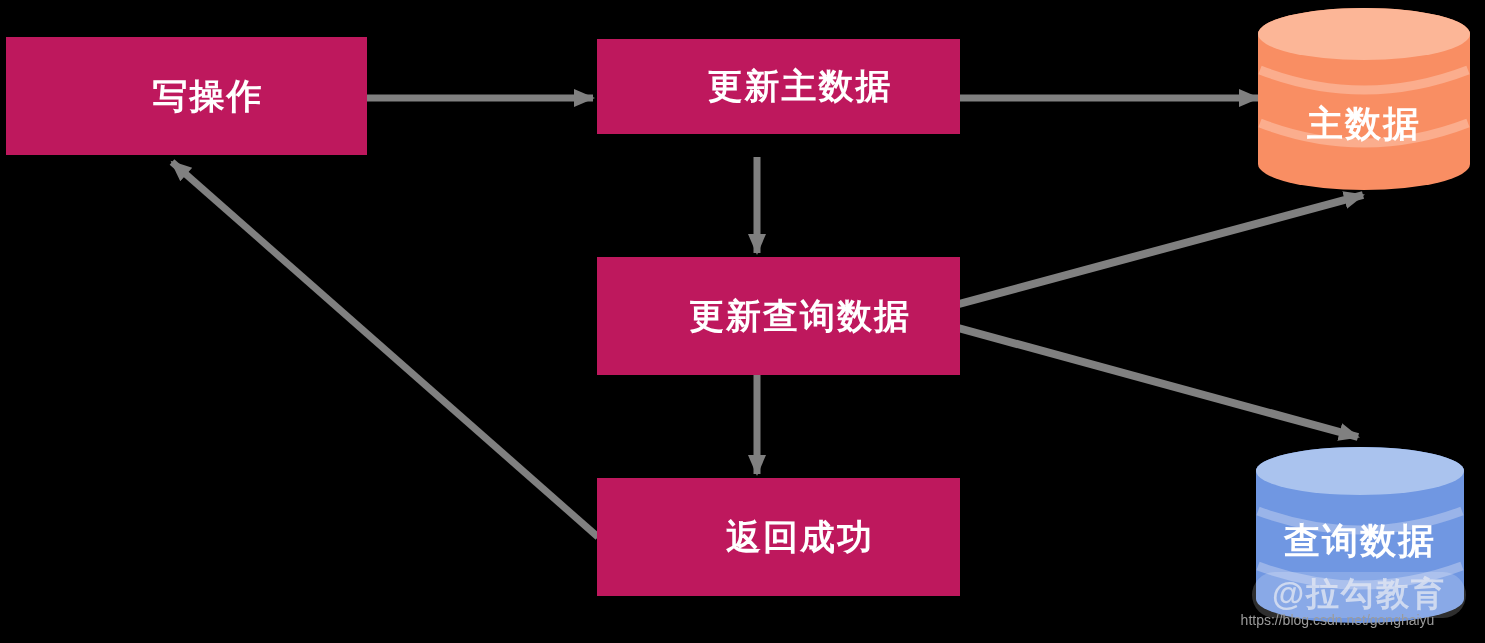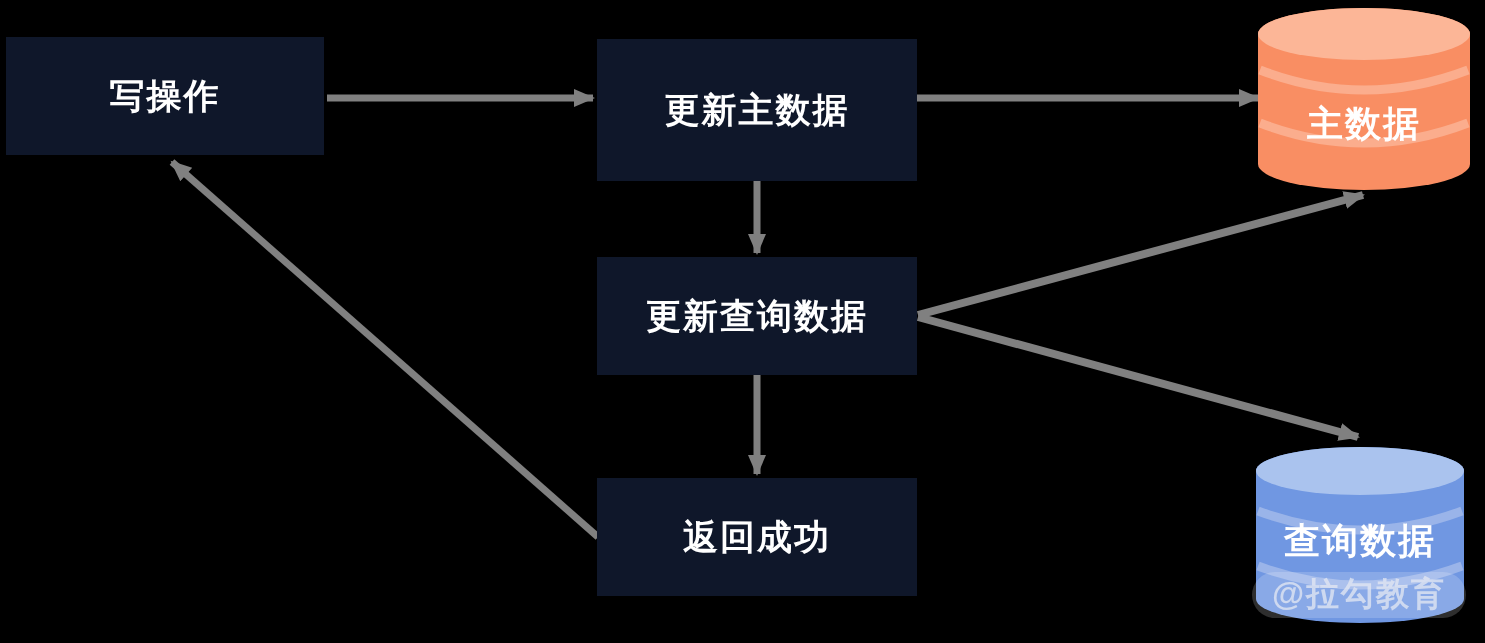--- a/index.html
+++ b/index.html
@@ -11,34 +11,35 @@
     overflow: hidden;
     font-family: "Liberation Sans", "DejaVu Sans", sans-serif;
   }
   #arrow-layer {
     position: absolute;
     left: 0; top: 0;
     width: 1485px; height: 643px;
   }
   .node {
     position: absolute;
-    background: #0f172a;
+    background: #be185d;
     display: flex;
     align-items: center;
     justify-content: center;
+    padding-left: 43px;
   }
   .node-label {
     color: #FFFFFF;
     font-size: 35px;
     font-weight: bold;
     letter-spacing: 2px;
     white-space: nowrap;
   }
   #node-write-op       { left: 6px;   top: 37px;  width: 318px; height: 118px; }
-  #node-update-master  { left: 597px; top: 39px;  width: 320px; height: 142px; }
+  #node-update-master  { left: 597px; top: 39px;  width: 320px; height: 95px; }
   #node-update-query   { left: 597px; top: 257px; width: 320px; height: 118px; }
   #node-return-success { left: 597px; top: 478px; width: 320px; height: 118px; }
 
   .cylinder { position: absolute; font-family: Liberation Serif, serif; }
   #cyl-master { left: 1258px; top: 8px;   width: 212px; height: 182px; }
   #cyl-query  { left: 1256px; top: 447px; width: 208px; height: 176px; }
   .cyl-label {
     position: absolute;
     left: 0; right: 0;
     text-align: center;
@@ -130,14 +131,15 @@
       <path d="M2,64 Q104,102 206,64" stroke="#9AB4E9" stroke-width="9" fill="none"></path>
       <path d="M2,119 Q104,157 206,119" stroke="#9AB4E9" stroke-width="9" fill="none"></path>
       <ellipse cx="104" cy="24" rx="104" ry="24" fill="#AAC3EE"></ellipse>
     </svg>
     <div class="cyl-label">查询数据</div>
   </div>
 
   <div id="watermark-badge">
     <span class="badge-text">@拉勾教育</span>
   </div>
+  <div id="watermark-url">https://blog.csdn.net/gonghaiyu</div>
 
 </div>
 
 </body></html>

